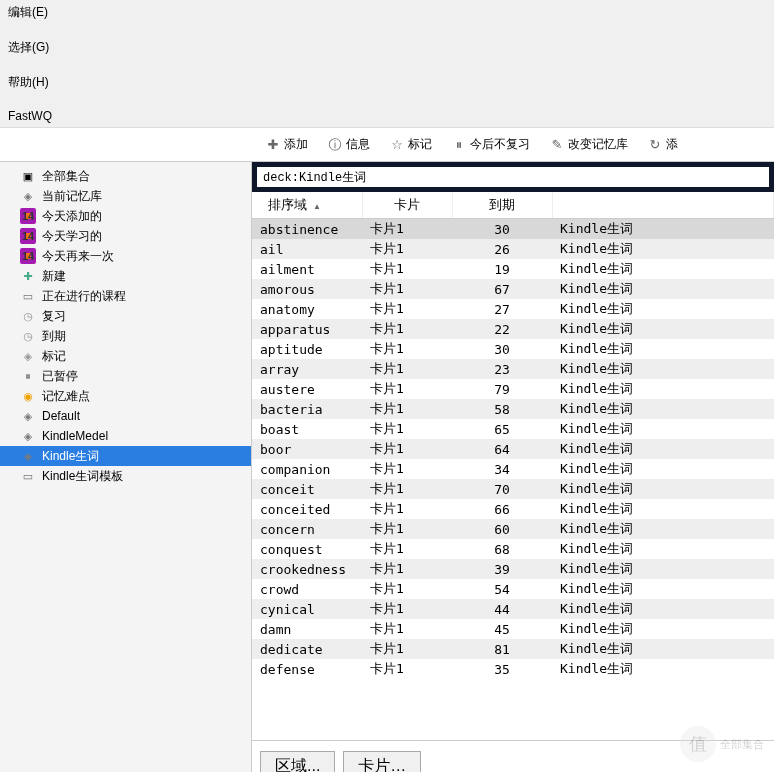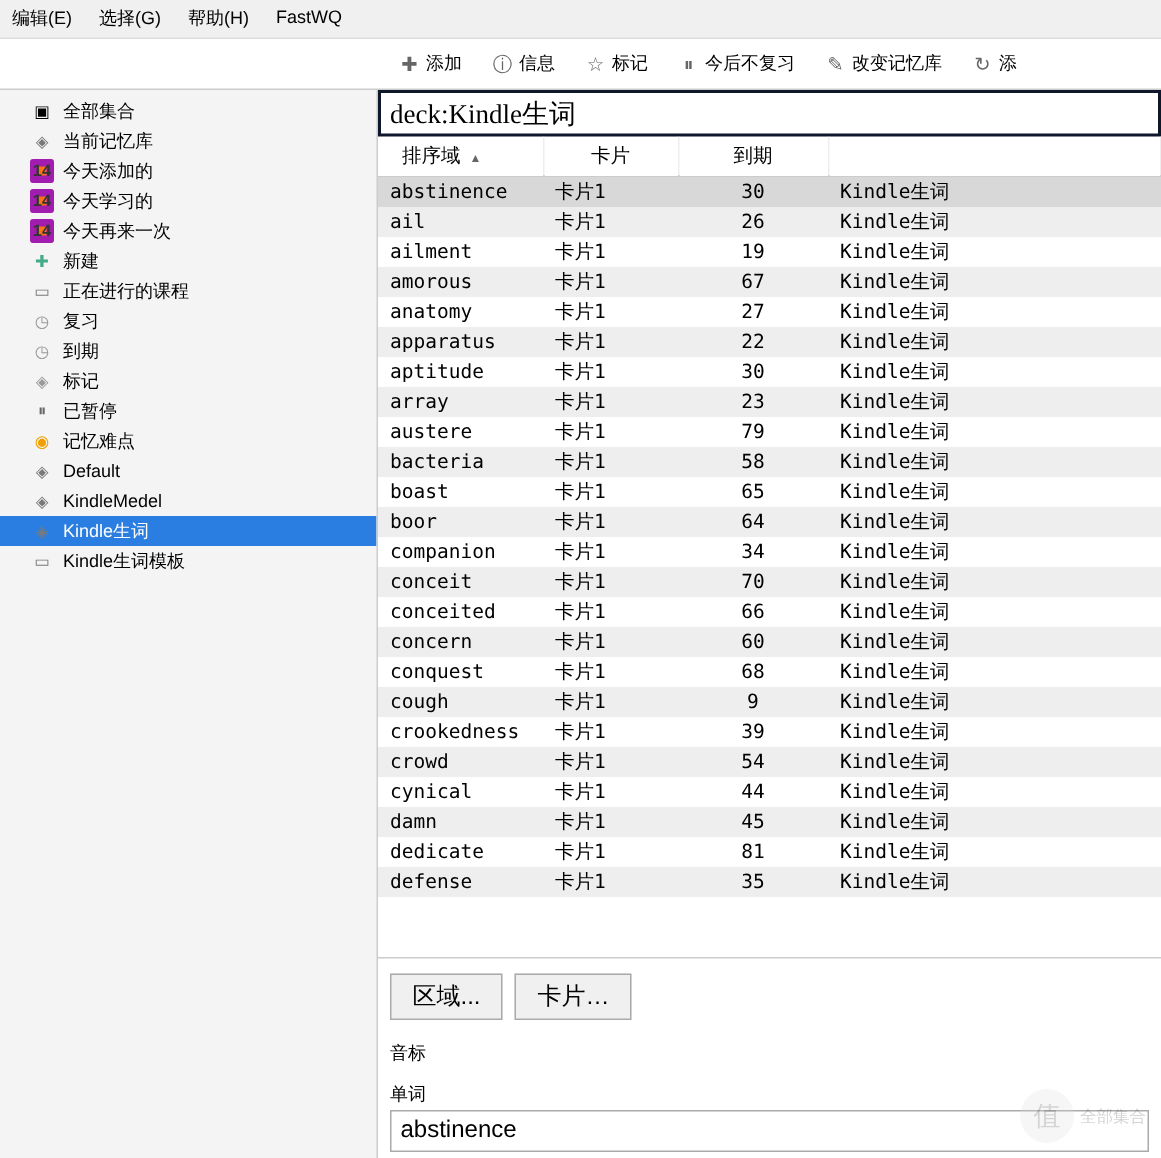--- a/index.html
+++ b/index.html
@@ -1,31 +1,31 @@
 <!DOCTYPE html>
 <html><head>
 <meta charset="utf-8">
 <style>
 * { box-sizing: border-box; margin: 0; padding: 0; }
 body { font-family: "Microsoft YaHei", Arial, sans-serif; font-size: 12px; background: #f0f0f0; width: 774px; height: 772px; overflow: hidden; }
-.menubar { background: #f0f0f0; padding: 4px 8px; display: flex; gap: 18px; border-bottom: 1px solid #ddd; }
+.menubar { background: #f0f0f0; padding: 4px 8px; display: flex; gap: 18px; border-bottom: 1px solid #ddd; flex-direction: column; }
 .menubar span { cursor: default; }
 .toolbar { background: #fff; padding: 6px 8px; display: flex; gap: 8px; align-items: center; border-bottom: 1px solid #ccc; padding-left: 260px; }
 .tbtn { display: flex; align-items: center; gap: 4px; padding: 2px 6px; cursor: pointer; }
 .tbtn .ic { width: 14px; height: 14px; display: inline-flex; align-items: center; justify-content: center; font-size: 13px; color: #666; }
 .main { display: flex; height: calc(772px - 60px); }
 .sidebar { width: 252px; background: #f4f4f4; border-right: 1px solid #ccc; padding-top: 4px; overflow: hidden; }
 .side-item { display: flex; align-items: center; gap: 6px; padding: 2px 6px 2px 20px; cursor: pointer; height: 20px; }
 .side-item.sel { background: #2a7de1; color: #fff; }
 .side-item .ic { width: 16px; height: 16px; display: inline-flex; align-items: center; justify-content: center; font-size: 11px; } .ic-cal { background:#f97316; border:5px solid #a21caf; border-radius:2px; font-size:8px; color:#333; line-height:1;font-weight:bold;} 
 .ic-deck { color: #7a7a7a; } .ic-clock{color:#999;} .ic-tag{color:#999;} .ic-pause{color:#666;} .ic-bulb{color:#f0a000;} .ic-plus{color:#4a8;}
 .ic-book{color:#7a7a7a;}
 .content { flex: 1; background: #fff; display: flex; flex-direction: column; overflow: hidden; }
 .search { padding: 0; }
-.search input { width: 100%; border: 2px solid #0f172a; padding: 3px 6px; font-family: Liberation Serif, serif; font-size: 18px; }
+.search input { width: 100%; border: 5px solid #0f172a; padding: 3px 6px; font-family: Liberation Mono, monospace; font-size: 12px; }
 .table-wrap { flex: 1; overflow: hidden; border-bottom: 1px solid #ccc; }
 table { width: 100%; border-collapse: collapse; font-size: 13px; }
 thead th { background: #fff; border-bottom: 1px solid #ccc; border-right: 1px solid #eee; padding: 4px 8px; font-weight: normal; text-align: center; position: relative; }
 thead th .sort { font-size: 8px; margin-left: 6px; color: #666; }
 tbody td { padding: 1px 8px; border-bottom: 0; height: 19px; font-family: monospace; }
 tbody tr:nth-child(even) { background: #eeeeee; }
 tbody tr:nth-child(odd) { background: #fff; }
 tbody tr:first-child { background: #d8d8d8; }
 .col-due { text-align: center; }
 .bottom-btns { padding: 10px 8px; display: flex; gap: 8px; }
@@ -251,26 +251,20 @@
               <td class="col-due">60</td>
               <td>Kindle生词</td>
             </tr>
             <tr>
               <td>conquest</td>
               <td>卡片1</td>
               <td class="col-due">68</td>
               <td>Kindle生词</td>
             </tr>
             <tr>
-              <td>cough</td>
-              <td>卡片1</td>
-              <td class="col-due">9</td>
-              <td>Kindle生词</td>
-            </tr>
-            <tr>
               <td>crookedness</td>
               <td>卡片1</td>
               <td class="col-due">39</td>
               <td>Kindle生词</td>
             </tr>
             <tr>
               <td>crowd</td>
               <td>卡片1</td>
               <td class="col-due">54</td>
               <td>Kindle生词</td>

